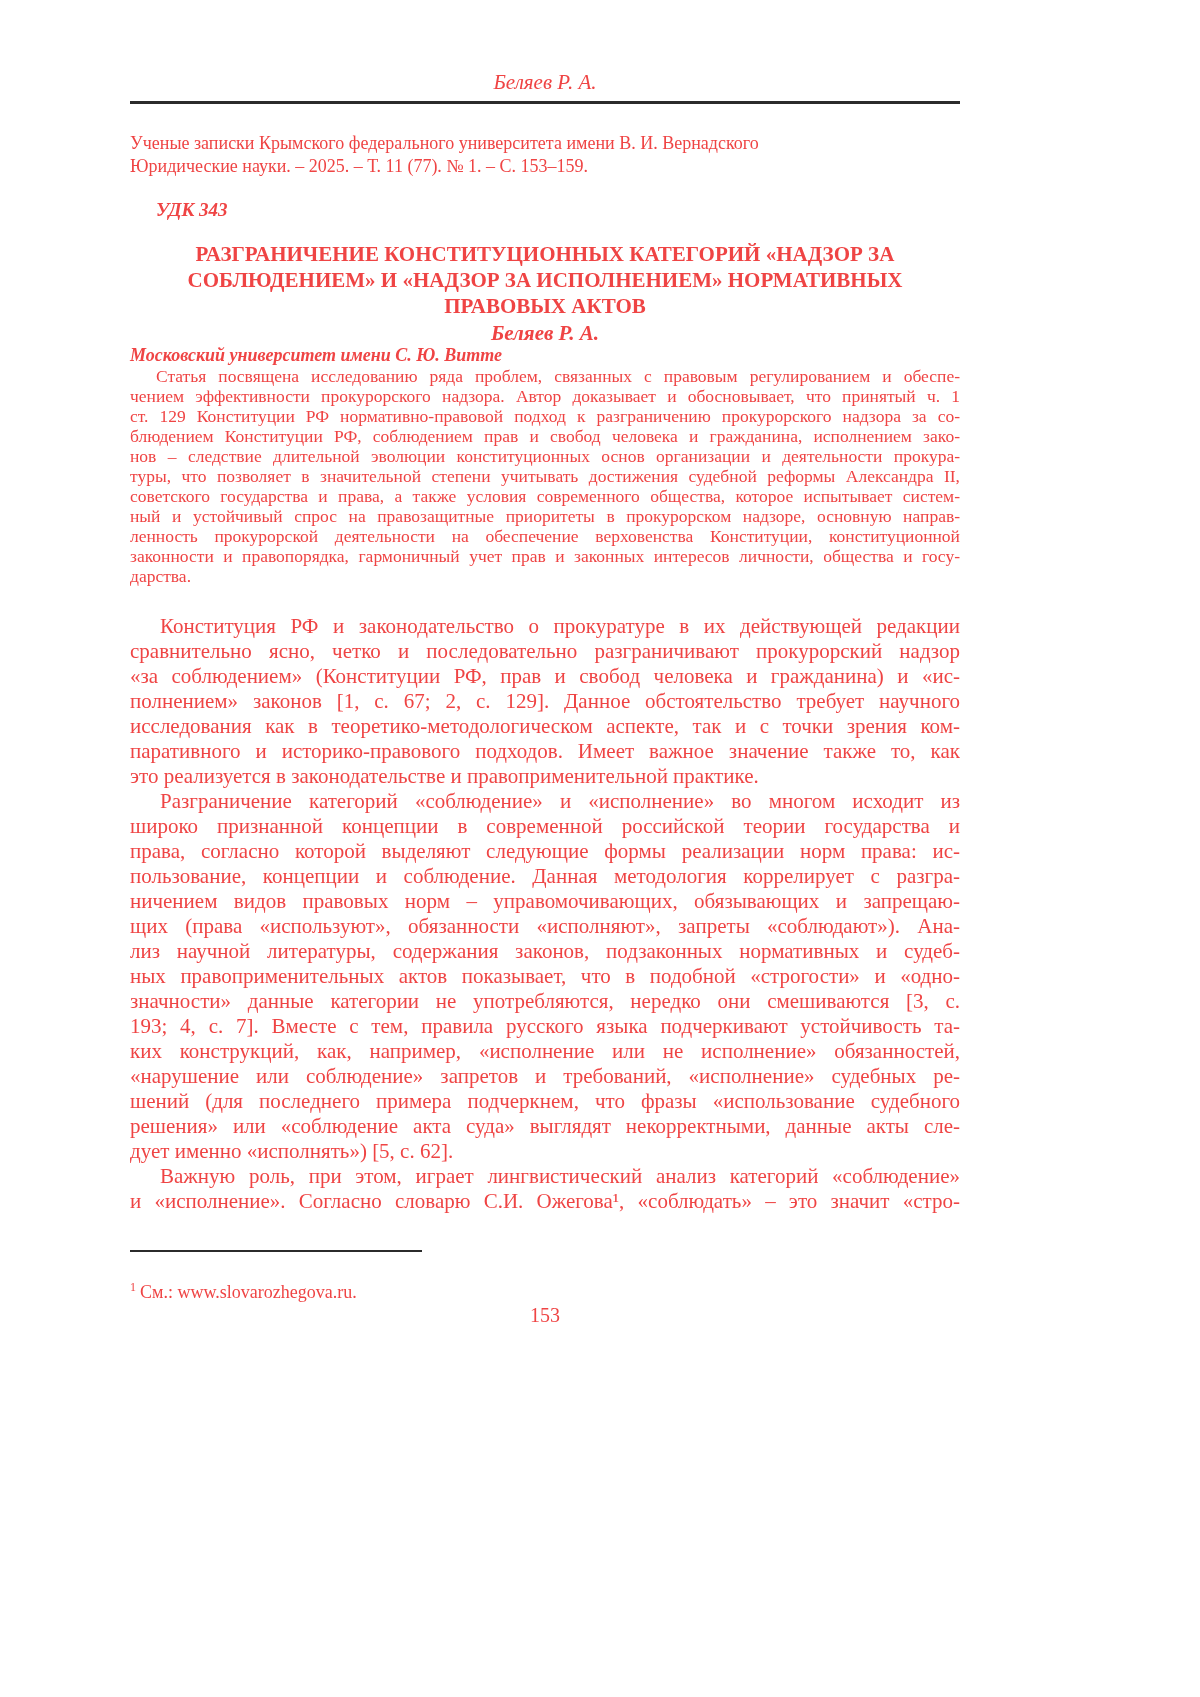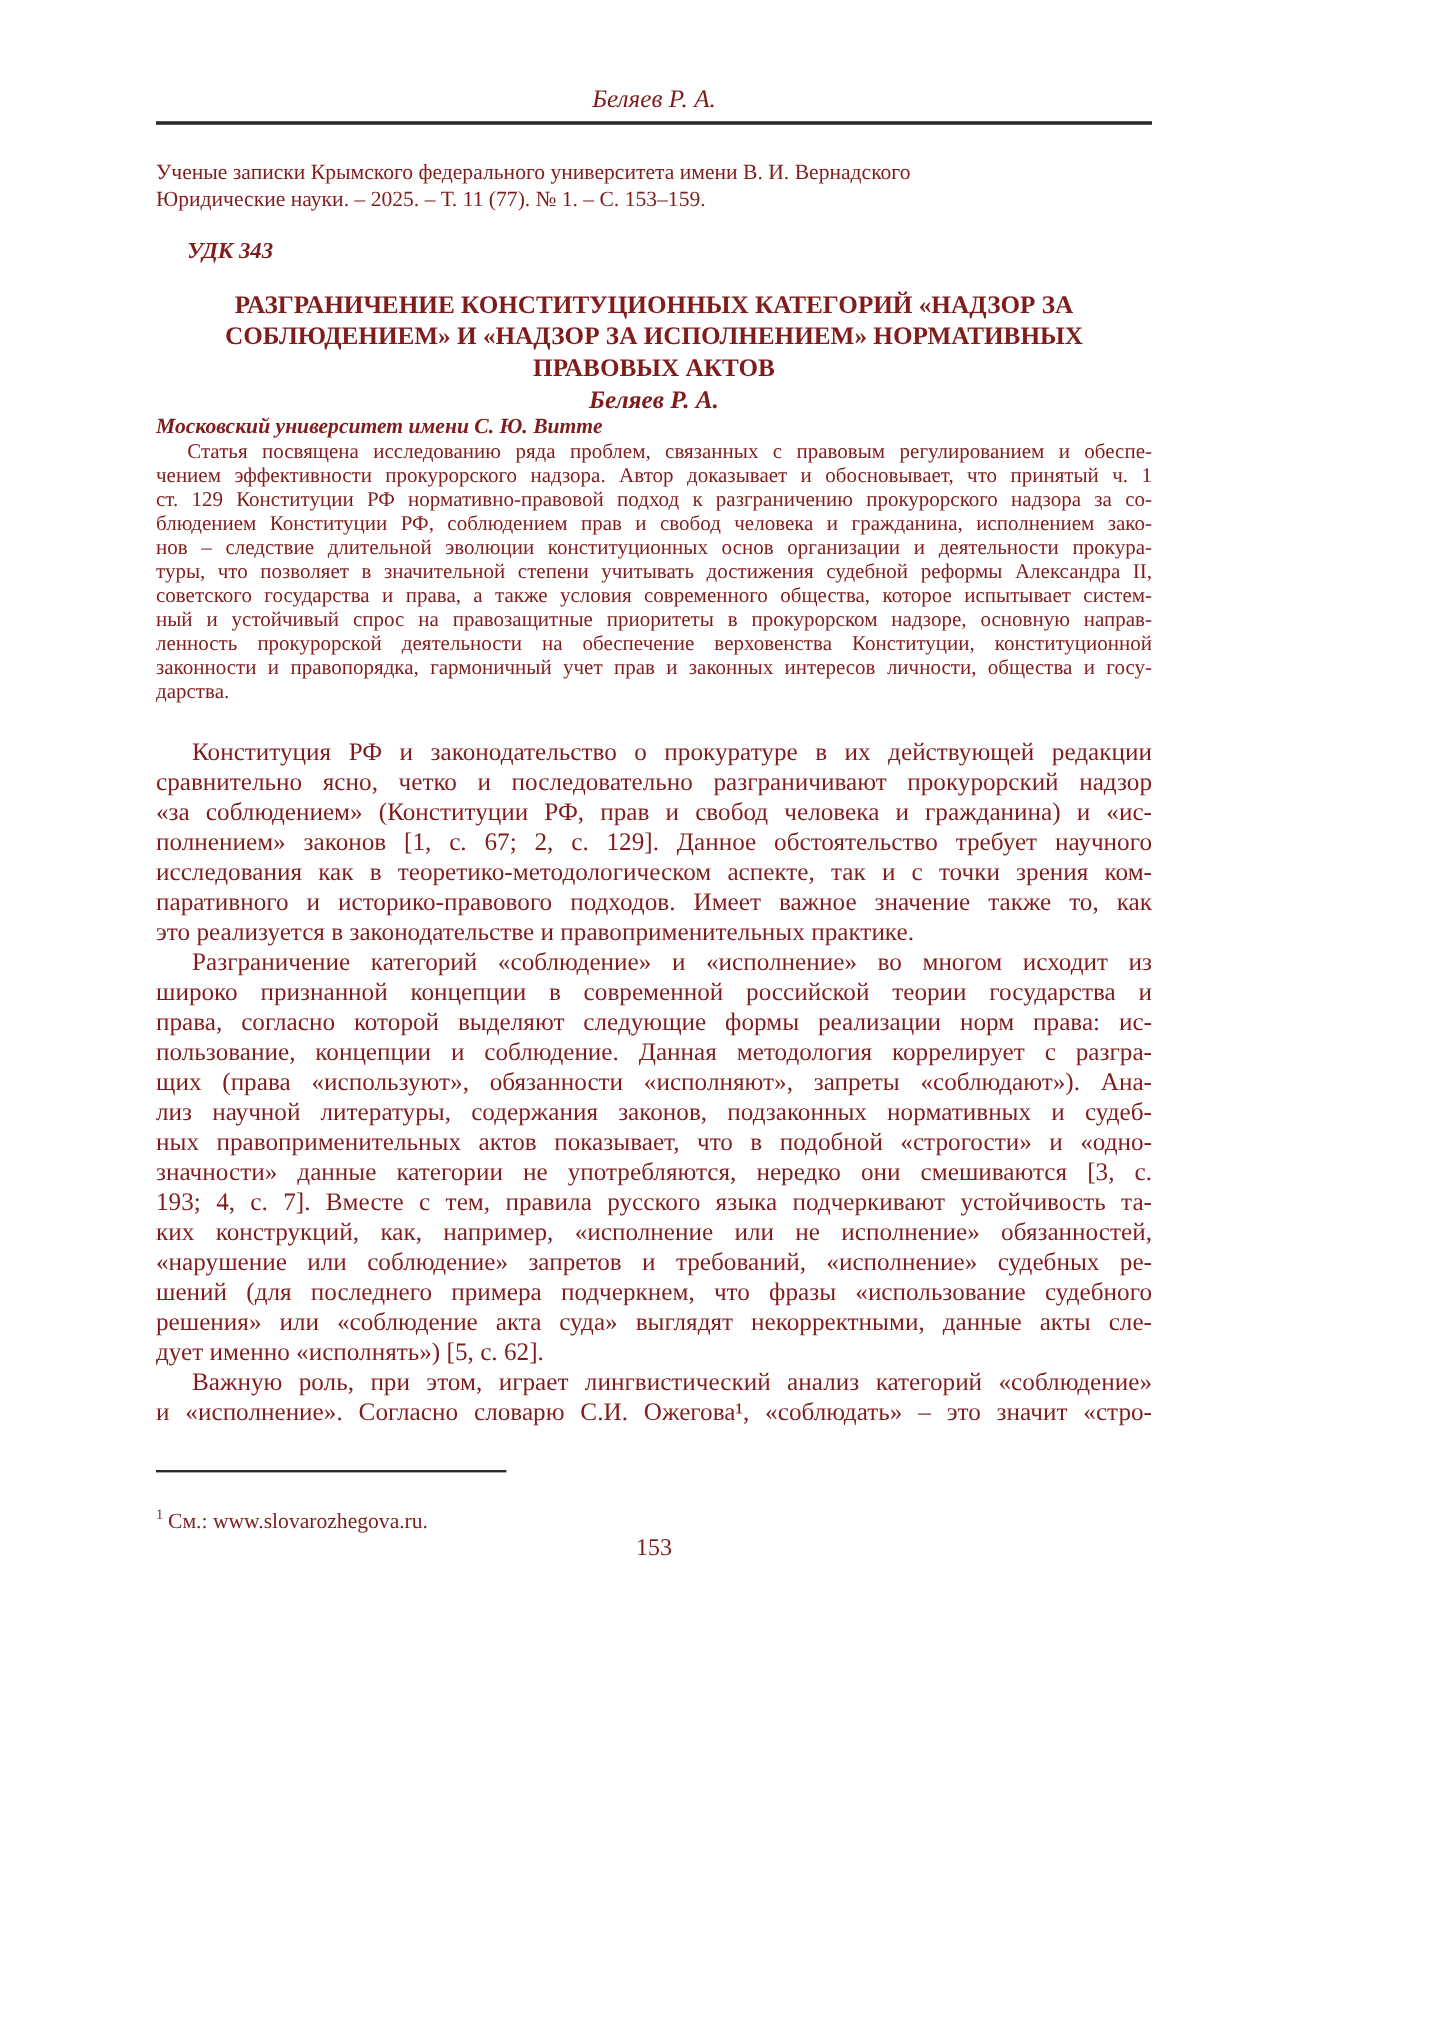--- a/index.html
+++ b/index.html
@@ -1,21 +1,21 @@
 <!DOCTYPE html>
 <html lang="ru"><head>
 <meta charset="utf-8">
 <style>
   html, body { margin: 0; padding: 0; background: #ffffff; }
   .page {
     position: relative;
     width: 1200px;
     height: 1697px;
     background: #ffffff;
-    color: #7f1d1d;
+    color: #ef4444;
     font-family: "Liberation Serif", "DejaVu Serif", serif;
     overflow: hidden;
   }
   .col {
     position: absolute;
     left: 130px;
     top: 0;
     width: 830px;
   }
   .running-head {
@@ -153,27 +153,28 @@
 
 
     <div class="bodytext">
       <div class="para">
           <div class="line">Конституция РФ и законодательство о прокуратуре в их действующей редакции</div>
           <div class="line">сравнительно ясно, четко и последовательно разграничивают прокурорский надзор</div>
           <div class="line">«за соблюдением» (Конституции РФ, прав и свобод человека и гражданина) и «ис-</div>
           <div class="line">полнением» законов [1, с. 67; 2, с. 129]. Данное обстоятельство требует научного</div>
           <div class="line">исследования как в теоретико-методологическом аспекте, так и с точки зрения ком-</div>
           <div class="line">паративного и историко-правового подходов. Имеет важное значение также то, как</div>
-          <div class="line">это реализуется в законодательстве и правоприменительных практике.</div>
+          <div class="line">это реализуется в законодательстве и правоприменительной практике.</div>
         </div>
       <div class="para">
           <div class="line">Разграничение категорий «соблюдение» и «исполнение» во многом исходит из</div>
           <div class="line">широко признанной концепции в современной российской теории государства и</div>
           <div class="line">права, согласно которой выделяют следующие формы реализации норм права: ис-</div>
           <div class="line">пользование, концепции и соблюдение. Данная методология коррелирует с разгра-</div>
+          <div class="line">ничением видов правовых норм – управомочивающих, обязывающих и запрещаю-</div>
           <div class="line">щих (права «используют», обязанности «исполняют», запреты «соблюдают»). Ана-</div>
           <div class="line">лиз научной литературы, содержания законов, подзаконных нормативных и судеб-</div>
           <div class="line">ных правоприменительных актов показывает, что в подобной «строгости» и «одно-</div>
           <div class="line">значности» данные категории не употребляются, нередко они смешиваются [3, с.</div>
           <div class="line">193; 4, с. 7]. Вместе с тем, правила русского языка подчеркивают устойчивость та-</div>
           <div class="line">ких конструкций, как, например, «исполнение или не исполнение» обязанностей,</div>
           <div class="line">«нарушение или соблюдение» запретов и требований, «исполнение» судебных ре-</div>
           <div class="line">шений (для последнего примера подчеркнем, что фразы «использование судебного</div>
           <div class="line">решения» или «соблюдение акта суда» выглядят некорректными, данные акты сле-</div>
           <div class="line">дует именно «исполнять») [5, с. 62].</div>

